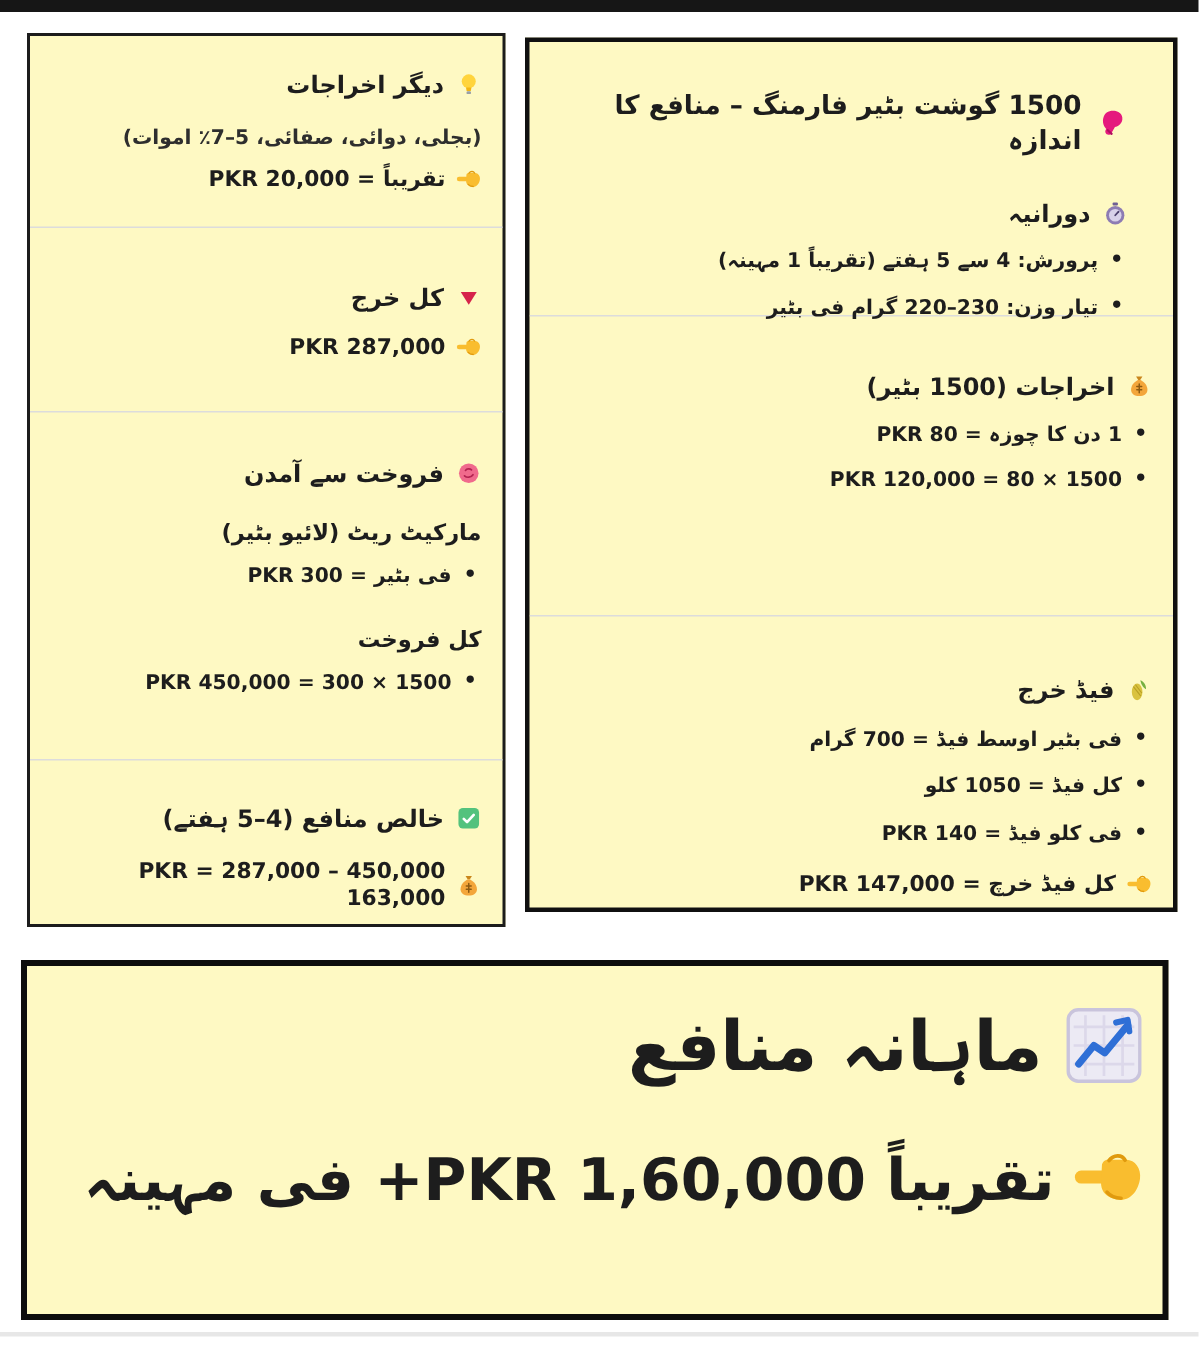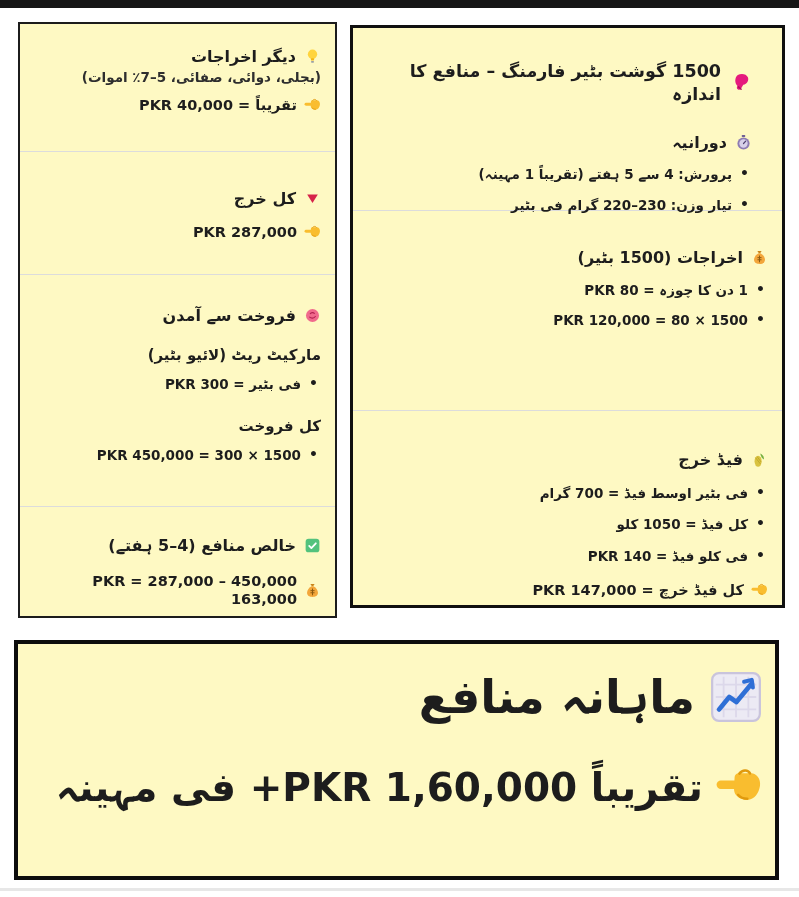--- a/index.html
+++ b/index.html
@@ -31,21 +31,21 @@
 
   .bullet{position:relative;padding-right:20px;font-size:13.5px;font-weight:700;line-height:1.4;margin-top:11px;}
   .bullet::before{content:"•";position:absolute;right:3px;top:-1px;font-size:14px;}
 
   .handline{display:flex;align-items:center;gap:7px;font-weight:700;font-size:14.5px;line-height:1.3;}
   .note{font-size:13.5px;font-weight:600;color:#2e2e2e;line-height:1.4;}
   .subhead{font-weight:700;font-size:15px;line-height:1.3;}
 
   
   .lp-s1{height:128px;padding-top:22px;}
-  .lp-s1 .note{}
+  .lp-s1 .note{margin-top:15px;}
   .lp-s1 .handline{margin-top:10px;}
   .lp-s2{height:123px;padding-top:36px;}
   .lp-s2 .handline{margin-top:13px;}
   .lp-s3{height:232px;padding-top:30px;}
   .lp-s3 .subhead{margin-top:19px;}
   .lp-s3 .bullet{margin-top:10px;}
   .lp-s3 .subhead.g2{margin-top:23px;}
   .lp-s4{padding-top:28px;}
   .lp-s4 .handline{margin-top:15px;}
 
@@ -86,21 +86,21 @@
     <div class="note">(بجلی، دوائی، صفائی، 5–7٪ اموات)</div>
     <div class="handline">
       <span class="ic">
           <svg viewBox="0 0 24 24">
             <rect x="0.8" y="8.2" width="12.5" height="4.3" rx="2.1" fill="#f9bd2f"></rect>
             <path d="M9.8 6.6c0-1.1.9-2 2-2h6.2c2.8 0 5 2.9 4.5 6.3-.5 3.5-2.7 7-6.3 7-2.5 0-4.7-1-5.8-2.5-.6-.9-.9-2-.9-3.2z" fill="#f9bd2f"></path>
             <path d="M12.2 4.8c1.5-1.9 4.2-2.1 5.3-.1" stroke="#e09a0e" stroke-width="1.3" fill="none" stroke-linecap="round"></path>
             <path d="M11.5 15.4c1 1.2 2.8 2 4.7 2" stroke="#e09a0e" stroke-width="1.2" fill="none" stroke-linecap="round"></path>
           </svg>
         </span>
-      <span>تقریباً = PKR 40,000</span>
+      <span>تقریباً = PKR 20,000</span>
     </div>
   </div>
 
   <div class="sec lp-s2">
     <div class="h">
       <span class="ic">
           <svg viewBox="0 0 24 24">
             <path d="M4.5 6.5h15l-7.5 12z" fill="#d6244a"></path>
           </svg>
         </span>

